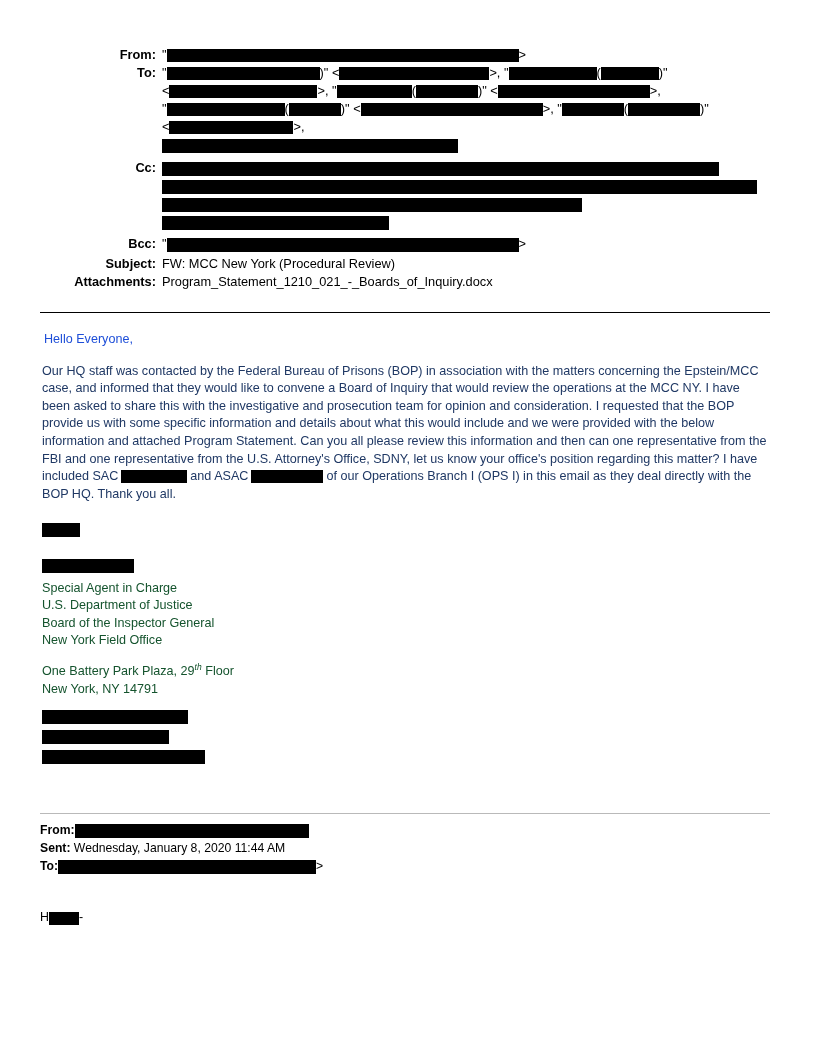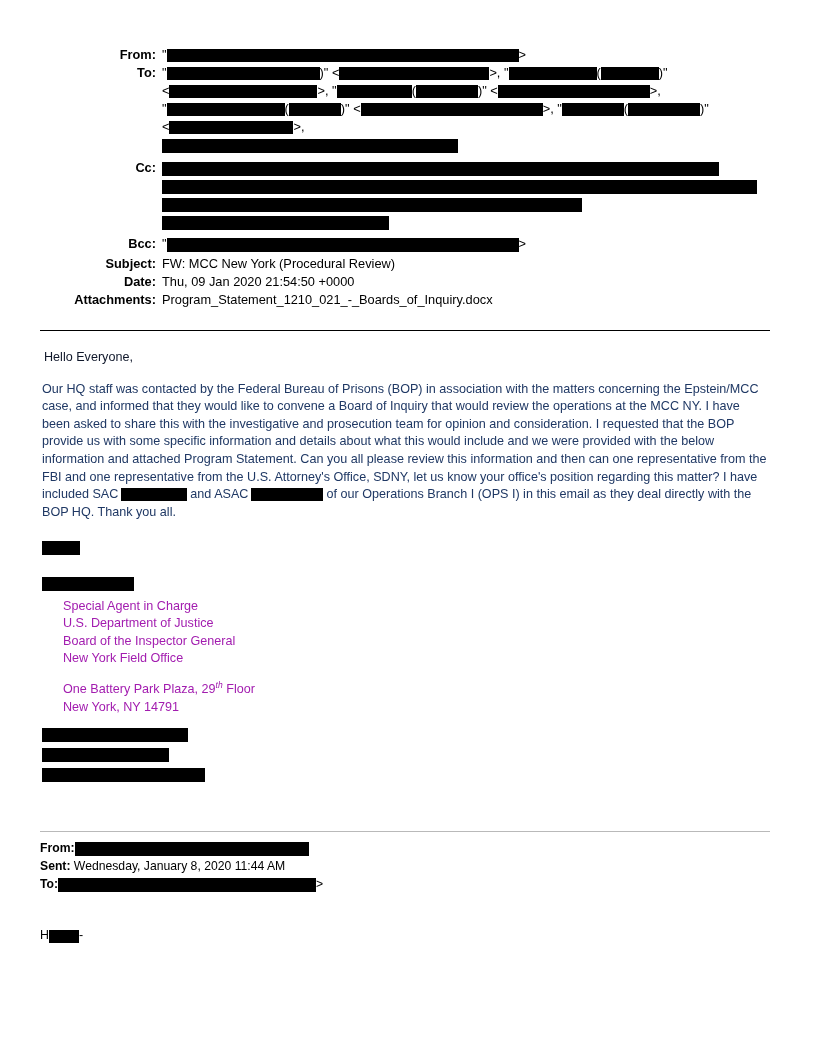--- a/index.html
+++ b/index.html
@@ -70,33 +70,32 @@
 
   
   .body-wrap {
     margin-top: 18px;
     padding-left: 2px;
     color: #1f3864;
     font-size: 12.6px;
     line-height: 17.6px;
   }
   .greeting {
-    color: #0f172a;
+    color: #1d4ed8;
     margin-left: 2px;
     margin-bottom: 14px;
   }
   .para {
     color: #1f3864;
     margin-bottom: 12px;
     text-align: left;
   }
   .sigblock {
-    color: #a21caf;
+    color: #14532d;
     line-height: 17.6px;
-    margin-left: 21px;
   }
   .sig-line { white-space: nowrap; }
   sup { font-size: 8.5px; vertical-align: super; font-style: italic; }
 
   
   .quoted-rule {
     border-top: 1px solid #b9b9b9;
     margin: 22px 0 8px 0;
   }
   .q-row {
@@ -201,24 +200,20 @@
       <div class="hdr-val">
         <span class="seg">"</span><span class="redact tall" style="width:352px"></span><span class="seg">&gt;</span>
       </div>
     </div>
 
     <div class="hdr-row" style="margin-top:3px">
       <div class="hdr-label">Subject:</div>
       <div class="hdr-val">FW: MCC New York (Procedural Review)</div>
     </div>
 
-    <div class="hdr-row">
-      <div class="hdr-label">Date:</div>
-      <div class="hdr-val">Thu, 09 Jan 2020 21:54:50 +0000</div>
-    </div>
 
     <div class="hdr-row">
       <div class="hdr-label">Attachments:</div>
       <div class="hdr-val">Program_Statement_1210_021_-_Boards_of_Inquiry.docx</div>
     </div>
   </div>
 
   <div class="divider"></div>
 
   <div class="body-wrap">

